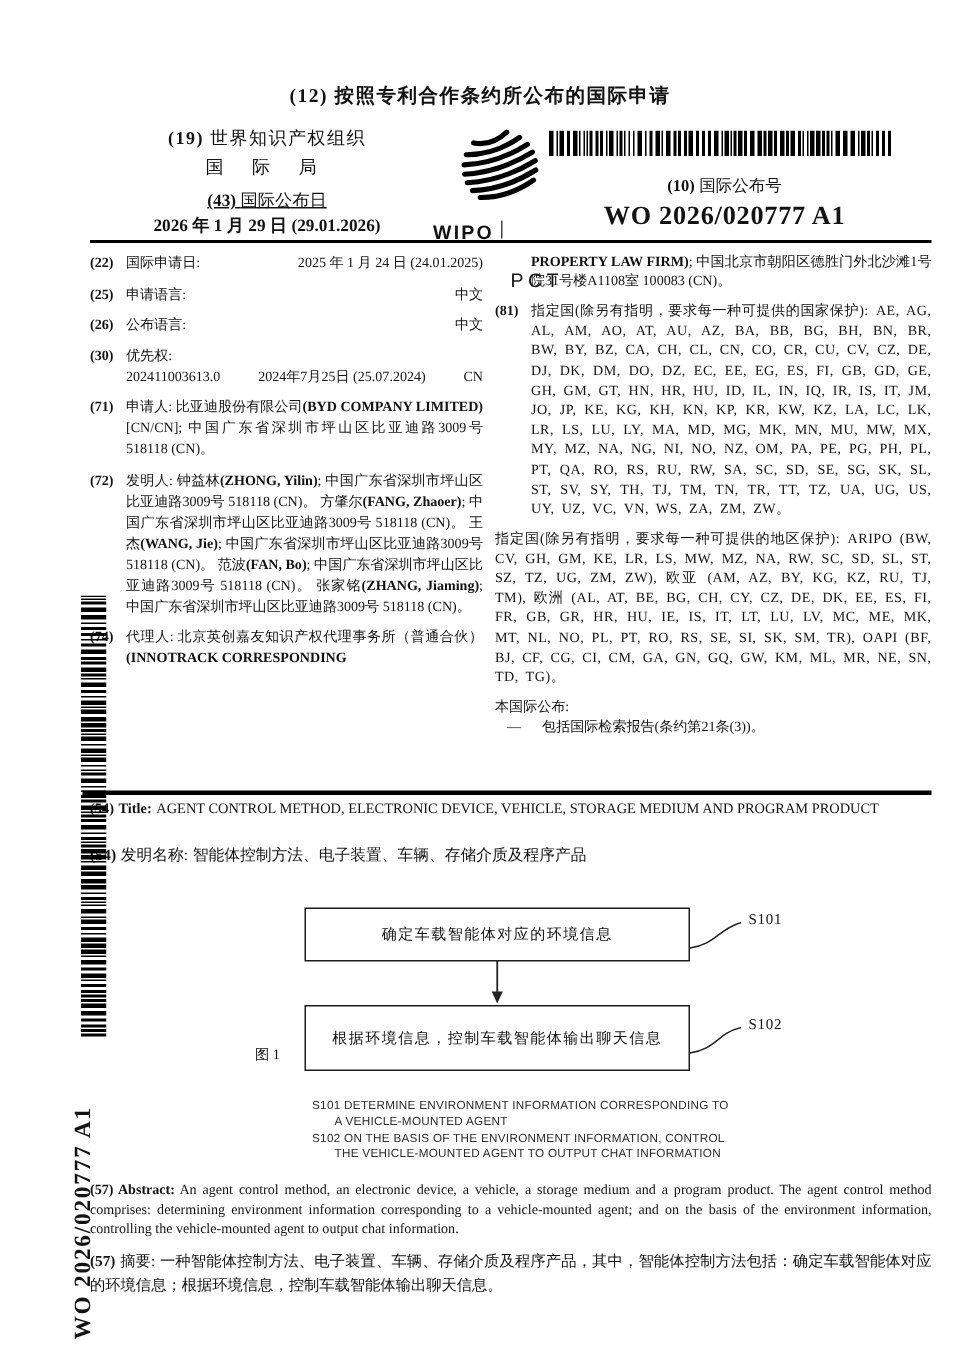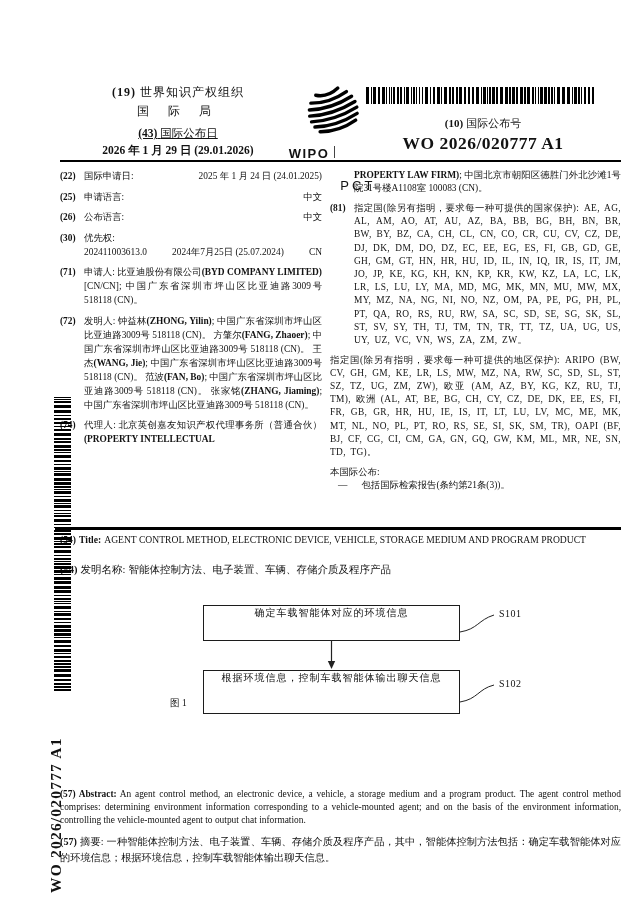--- a/index.html
+++ b/index.html
@@ -45,21 +45,21 @@
   
   .rule2{position:absolute;left:55px;top:527px;width:566px;height:2.5px;background:#000;}
   .title-en{position:absolute;left:60px;top:534px;width:561px;margin:0;font-size:9.6px;line-height:12.5px;}
   .title-en .b{margin-right:3px;}
   .title-zh{position:absolute;left:60px;top:563px;width:561px;margin:0;font-size:10.5px;}
   .title-zh .b{margin-right:3px;}
   .lbl{margin-right:3px;}
 
   
   .flow-box{position:absolute;left:203px;width:255px;border:1.2px solid #1c1c1c;background:#fff;
-            display:flex;align-items:flex-start;justify-content:center;font-size:10px;letter-spacing:1px;}
+            display:flex;align-items:center;justify-content:center;font-size:10px;letter-spacing:1px;}
   .box1{top:605px;height:34px;}
   .box2{top:670px;height:42px;}
   .flow-svg{position:absolute;left:0;top:595px;width:640px;height:180px;}
   .s-label{position:absolute;font-size:10px;letter-spacing:0.5px;}
   .s101{left:499px;top:608px;}
   .s102{left:499px;top:678px;}
   .fig-label{position:absolute;left:170px;top:697px;font-size:9.5px;}
   .fig-caption{position:absolute;left:208px;top:732px;width:300px;
                font-family:"Liberation Sans","DejaVu Sans",sans-serif;font-size:7.8px;
                line-height:10.8px;color:#2a2a2a;letter-spacing:0.2px;}
@@ -77,20 +77,21 @@
   .barcode-side{position:absolute;left:54px;top:397px;width:17px;height:296px;
                 display:flex;flex-direction:column;overflow:hidden;}
   .side-pubno{position:absolute;left:47px;top:893px;transform-origin:0 0;transform:rotate(-90deg);
               font-weight:bold;font-size:15.5px;letter-spacing:1.2px;white-space:nowrap;}
 </style>
 </head>
 <body>
 
 <div class="page">
 
+  <div class="pub-type"><span class="b">(12) </span><span class="b">按照专利合作条约所公布的国际申请</span></div>
 
   <div class="org-block">
     <div class="org-line1">
       <span class="b">(19)</span>
       <span>世界知识产权组织</span>
     </div>
     <div class="org-line2">国 际 局</div>
     <div class="org-line3">
       <span class="b">(43)</span>
       <span>国际公布日</span>
@@ -229,21 +230,21 @@
     <div class="entry">
       <span class="num">(71)</span>
       <span class="ebody"><span>申请人: 比亚迪股份有限公司</span><span class="b">(BYD COMPANY LIMITED)</span><span> [CN/CN]; 中国广东省深圳市坪山区比亚迪路3009号 518118 (CN)。</span></span>
     </div>
     <div class="entry">
       <span class="num">(72)</span>
       <span class="ebody"><span>发明人: 钟益林</span><span class="b">(ZHONG, Yilin)</span><span>; 中国广东省深圳市坪山区比亚迪路3009号 518118 (CN)。 方肇尔</span><span class="b">(FANG, Zhaoer)</span><span>; 中国广东省深圳市坪山区比亚迪路3009号 518118 (CN)。 王杰</span><span class="b">(WANG, Jie)</span><span>; 中国广东省深圳市坪山区比亚迪路3009号 518118 (CN)。 范波</span><span class="b">(FAN, Bo)</span><span>; 中国广东省深圳市坪山区比亚迪路3009号 518118 (CN)。 张家铭</span><span class="b">(ZHANG, Jiaming)</span><span>; 中国广东省深圳市坪山区比亚迪路3009号 518118 (CN)。</span></span>
     </div>
     <div class="entry">
       <span class="num">(74)</span>
-      <span class="ebody"><span>代理人: 北京英创嘉友知识产权代理事务所（普通合伙）</span><span class="b">(PROPERTY INTELLECTUAL</span></span>
+      <span class="ebody"><span>代理人: 北京英创嘉友知识产权代理事务所（普通合伙）</span><span class="b">(INNOTRACK CORRESPONDING</span></span>
     </div>
   </div>
 
   <div class="col-right">
     <div class="entry">
       <span class="num"></span>
       <span class="ebody"><span class="b">PROPERTY LAW FIRM)</span><span>; 中国北京市朝阳区德胜门外北沙滩1号院31号楼A1108室 100083 (CN)。</span></span>
     </div>
     <div class="entry">
       <span class="num">(81)</span>
@@ -280,20 +281,26 @@
   </div>
   <svg class="flow-svg" viewBox="0 0 640 180">
     <path d="M460 37 C478 34 478 25 494 20" stroke="#222" fill="none" stroke-width="1"></path>
     <path d="M460 107 C478 104 478 94 494 90" stroke="#222" fill="none" stroke-width="1"></path>
     <line x1="331.5" y1="45" x2="331.5" y2="67" stroke="#222" stroke-width="1.2"></line>
     <polygon points="327.8,66 335.2,66 331.5,74" fill="#222"></polygon>
   </svg>
   <div class="s-label s101">S101</div>
   <div class="s-label s102">S102</div>
   <div class="fig-label">图 1</div>
+  <div class="fig-caption">
+    <div>S101 DETERMINE ENVIRONMENT INFORMATION CORRESPONDING TO</div>
+    <div class="cap-indent">A VEHICLE-MOUNTED AGENT</div>
+    <div>S102 ON THE BASIS OF THE ENVIRONMENT INFORMATION, CONTROL</div>
+    <div class="cap-indent">THE VEHICLE-MOUNTED AGENT TO OUTPUT CHAT INFORMATION</div>
+  </div>
 
   <p class="abstract-en">
     <span class="b">(57)</span><span class="b lbl">Abstract:</span><span>An agent control method, an electronic device, a vehicle, a storage medium and a program product. The agent control method comprises: determining environment information corresponding to a vehicle-mounted agent; and on the basis of the environment information, controlling the vehicle-mounted agent to output chat information.</span>
   </p>
   <p class="abstract-zh">
     <span class="b">(57)</span><span class="lbl">摘要:</span><span>一种智能体控制方法、电子装置、车辆、存储介质及程序产品，其中，智能体控制方法包括：确定车载智能体对应的环境信息；根据环境信息，控制车载智能体输出聊天信息。</span>
   </p>
 
   <div class="barcode-side" id="barcode-side">
       <div style="flex: 0 0 auto; background: rgb(0, 0, 0); height: 1px; width: 100%; margin-bottom: 1px;"></div>

